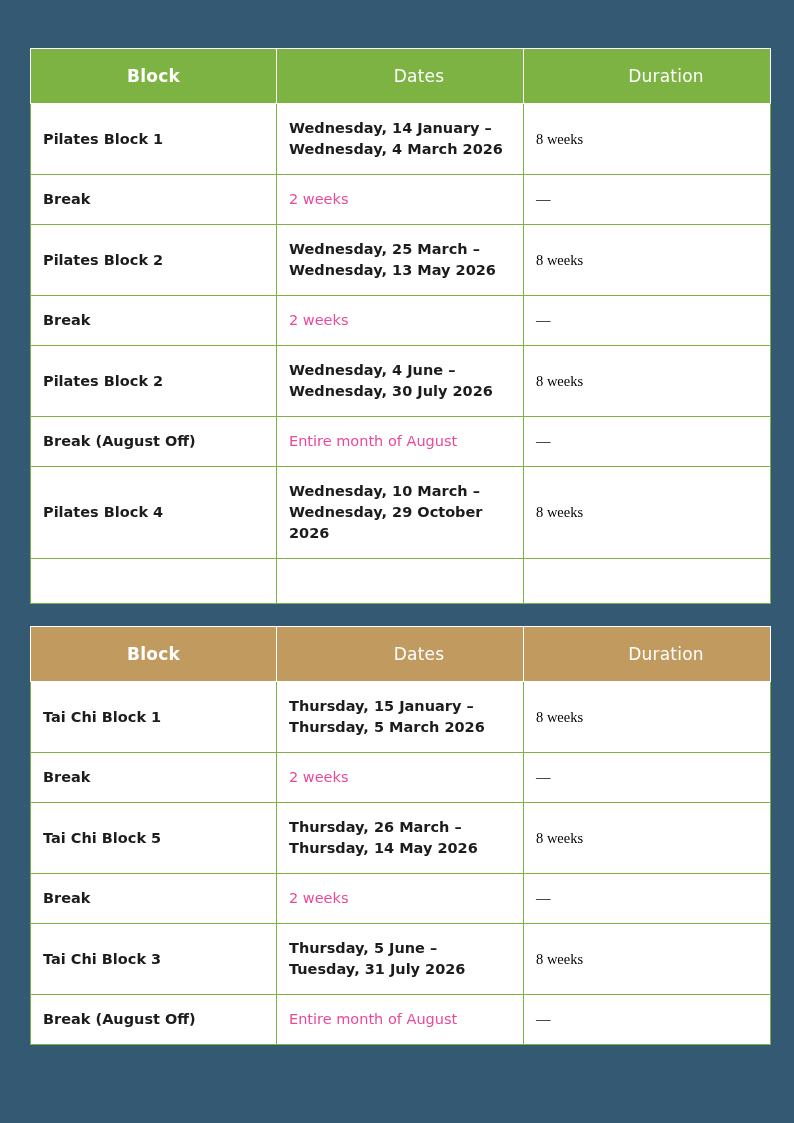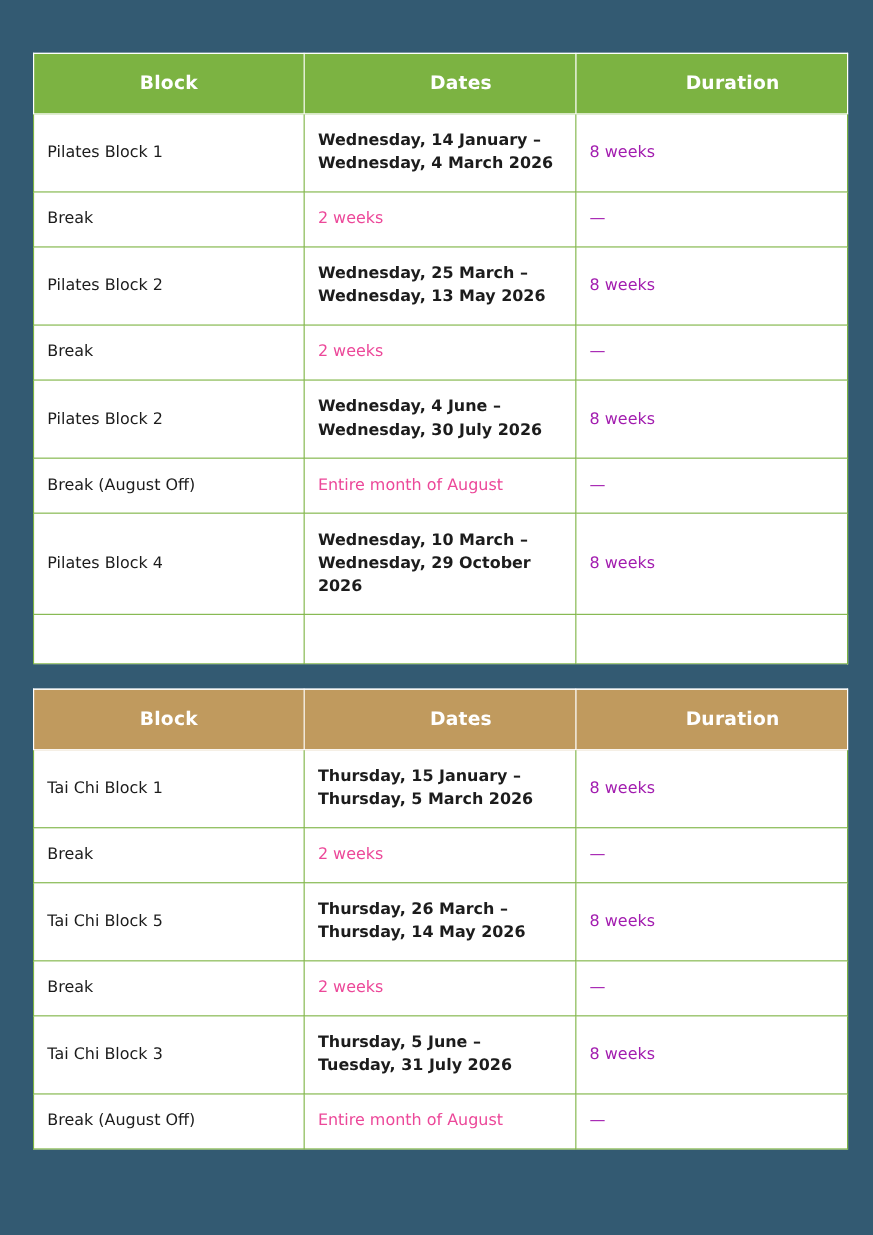--- a/index.html
+++ b/index.html
@@ -37,40 +37,40 @@
   thead th {
     color: #ffffff;
     font-size: 17px;
     font-weight: bold;
     text-align: center;
     padding: 17px 10px;
     border: 1px solid rgba(255,255,255,0.55);
     letter-spacing: 0.2px;
   }
   thead th.sub {
-    font-weight: bold;
+    font-weight: normal;
     padding-left: 48px;
   }
   .pilates thead th { background: #7cb342; border-color: #ffffff; }
   .taichi thead th  { background: #c09a5e; border-color: #ffffff; }
 
   tbody td {
     font-size: 14.5px;
     color: #1c1c1c;
     padding: 14px 12px;
     vertical-align: middle;
     line-height: 1.45;
   }
   .pilates tbody td { border: 1px solid #7cb342; }
   .taichi tbody td  { border: 1px solid #7cb342; }
 
-  td.block-name { font-weight: normal; }
+  td.block-name { font-weight: bold; }
   td.dates-strong { font-weight: bold; }
   td.dates-plain { font-weight: normal; color: #ec4899; }
-  td.duration { font-weight: normal; color: #a21caf; }
+  td.duration { font-weight: normal; color: #000000; font-family: Liberation Serif, serif; }
 
   .spacer-row td {
     height: 44px;
     padding: 0;
     border-left: 1px solid #ffffff;
     border-right: 1px solid #ffffff;
     border-top: 1px solid #7cb342;
     border-bottom: 1px solid #ffffff;
     background: #ffffff;
   }

